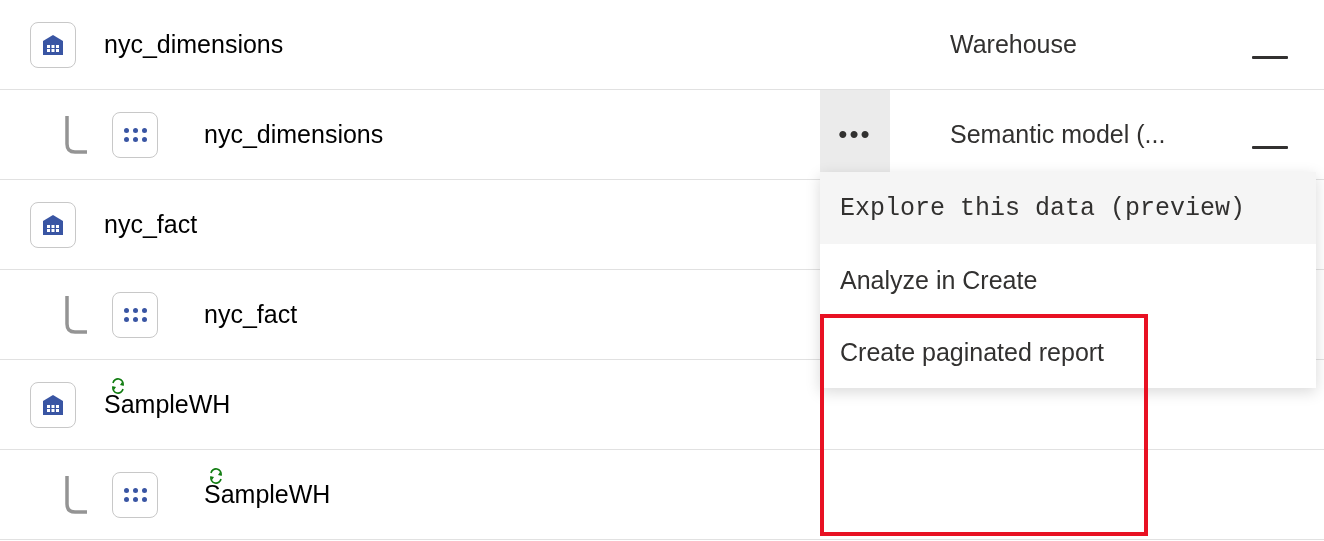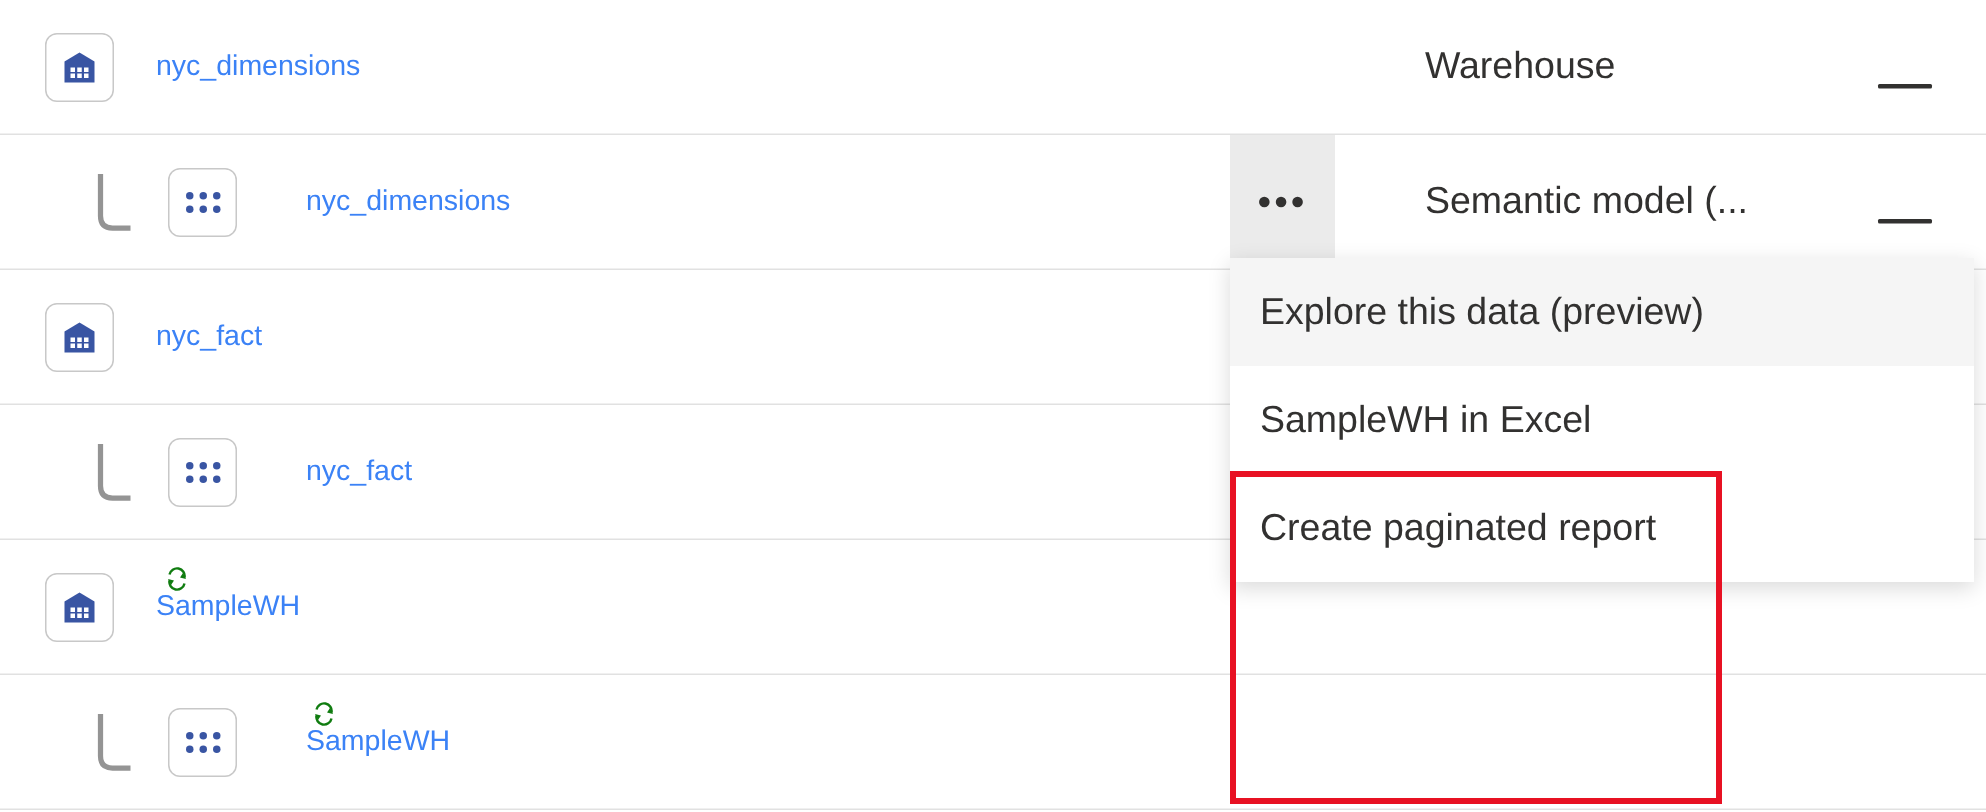--- a/index.html
+++ b/index.html
@@ -72,22 +72,22 @@
     .arrows-badge {
       position: absolute;
       width: 16px;
       height: 16px;
       display: flex;
       align-items: center;
       justify-content: center;
     }
     .item-name {
       flex: 1;
-      font-size: 19px;
-      color: #3b82f6;
+      font-size: 25px;
+      color: #000000;
     }
     .child-name {
       margin-left: 18px;
     }
     .right-area {
       position: absolute;
       right: 36px;
       display: flex;
       align-items: flex-end;
       gap: 42px;
@@ -131,20 +131,21 @@
     .menu-item {
       height: 72px;
       display: flex;
       align-items: center;
       padding-left: 20px;
       font-size: 25px;
       color: #323130;
     }
     .menu-item.hover {
       background: #f5f5f5;
+      font-family: Liberation Mono, monospace;
     }
     .highlight-box {
       position: absolute;
       top: 314px;
       left: 820px;
       width: 328px;
       height: 222px;
       border: 4px solid #e81123;
       z-index: 20;
       pointer-events: none;
@@ -271,17 +272,17 @@
     <svg width="16" height="16" viewBox="0 0 16 16">
         <path fill="none" stroke="#107c10" stroke-width="1.6" d="M3 5 A5 5 0 0 1 13 7 M13 11 A5 5 0 0 1 3 9"></path>
         <path fill="#107c10" d="M12 4 L14 8 L10 7 Z M4 12 L2 8 L6 9 Z"></path>
       </svg>
   </span>
   <div class="item-name child-name">SampleWH</div>
 </div>
 
 <div class="context-menu">
   <div class="menu-item hover">Explore this data (preview)</div>
-  <div class="menu-item">SampleWH in Excel</div>
+  <div class="menu-item">Analyze in Create</div>
   <div class="menu-item">Create paginated report</div>
 </div>
 
 <div class="highlight-box"></div>
 
 </body></html>

